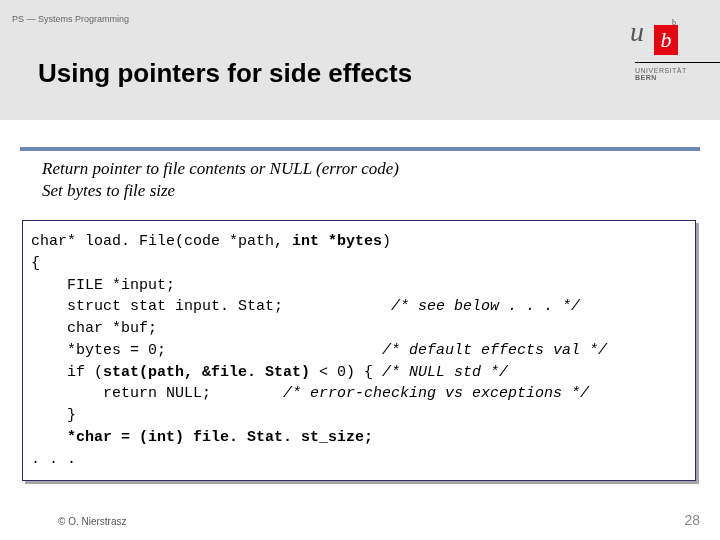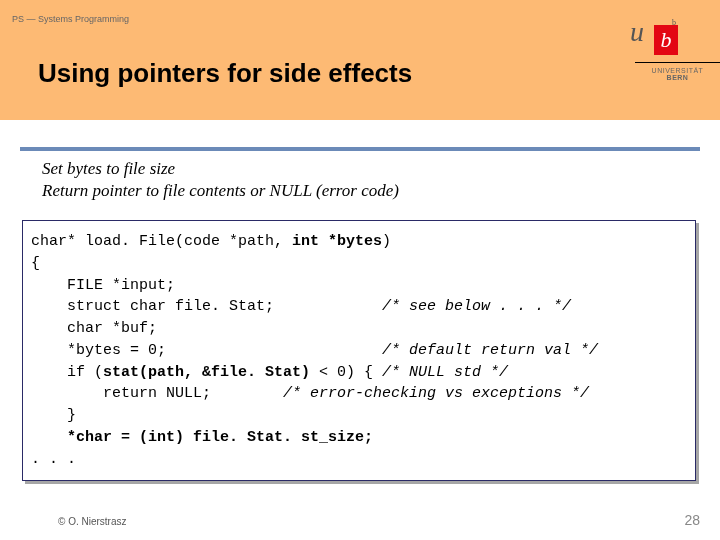--- a/index.html
+++ b/index.html
@@ -7,22 +7,21 @@
     width: 720px;
     height: 540px;
     font-family: Arial, Helvetica, sans-serif;
     background: #fff;
     position: relative;
     overflow: hidden;
   }
   .header-band {
     position: relative;
     height: 120px;
-    background: #fdba74;
-    text-align: center;
+    background: #e5e5e5;
   }
   .course-label {
     position: absolute;
     top: 14px;
     left: 12px;
     font-size: 9px;
     color: #666;
   }
   .slide-title {
     position: absolute;
@@ -159,31 +158,31 @@
     <div class="uni-bar">
       <div class="line1">UNIVERSITÄT</div>
       <div class="line2">BERN</div>
     </div>
   </div>
 </div>
 
 <div class="blue-rule"></div>
 
 <div class="desc-box">
+  <p>Return pointer to file contents or NULL (error code)</p>
   <p>Set bytes to file size</p>
-  <p>Return pointer to file contents or NULL (error code)</p>
 </div>
 
 <div class="code-box">
 <pre><span>char* load. File(code *path, </span><span class="kw">int *bytes</span><span>)</span>
 <span>{</span>
 <span>    FILE *input;</span>
-<span>    struct char file. Stat;</span><span>            </span><span class="em">/* see below . . . */</span>
+<span>    struct stat input. Stat;</span><span>            </span><span class="em">/* see below . . . */</span>
 <span>    char *buf;</span>
-<span>    *bytes = 0;</span><span>                        </span><span class="em">/* default return val */</span>
+<span>    *bytes = 0;</span><span>                        </span><span class="em">/* default effects val */</span>
 <span>    if (</span><span class="kw">stat(path, &amp;file. Stat)</span><span> &lt; 0) { </span><span class="em">/* NULL std */</span>
 <span>        return NULL;</span><span>        </span><span class="em">/* error-checking vs exceptions */</span>
 <span>    }</span>
 <span>    </span><span class="kw">*char = (int) file. Stat. st_size;</span>
 <span>. . .</span></pre>
 </div>
 
 <div class="footer">
   <span class="copyright">© O. Nierstrasz</span>
   <span class="page-num">28</span>

